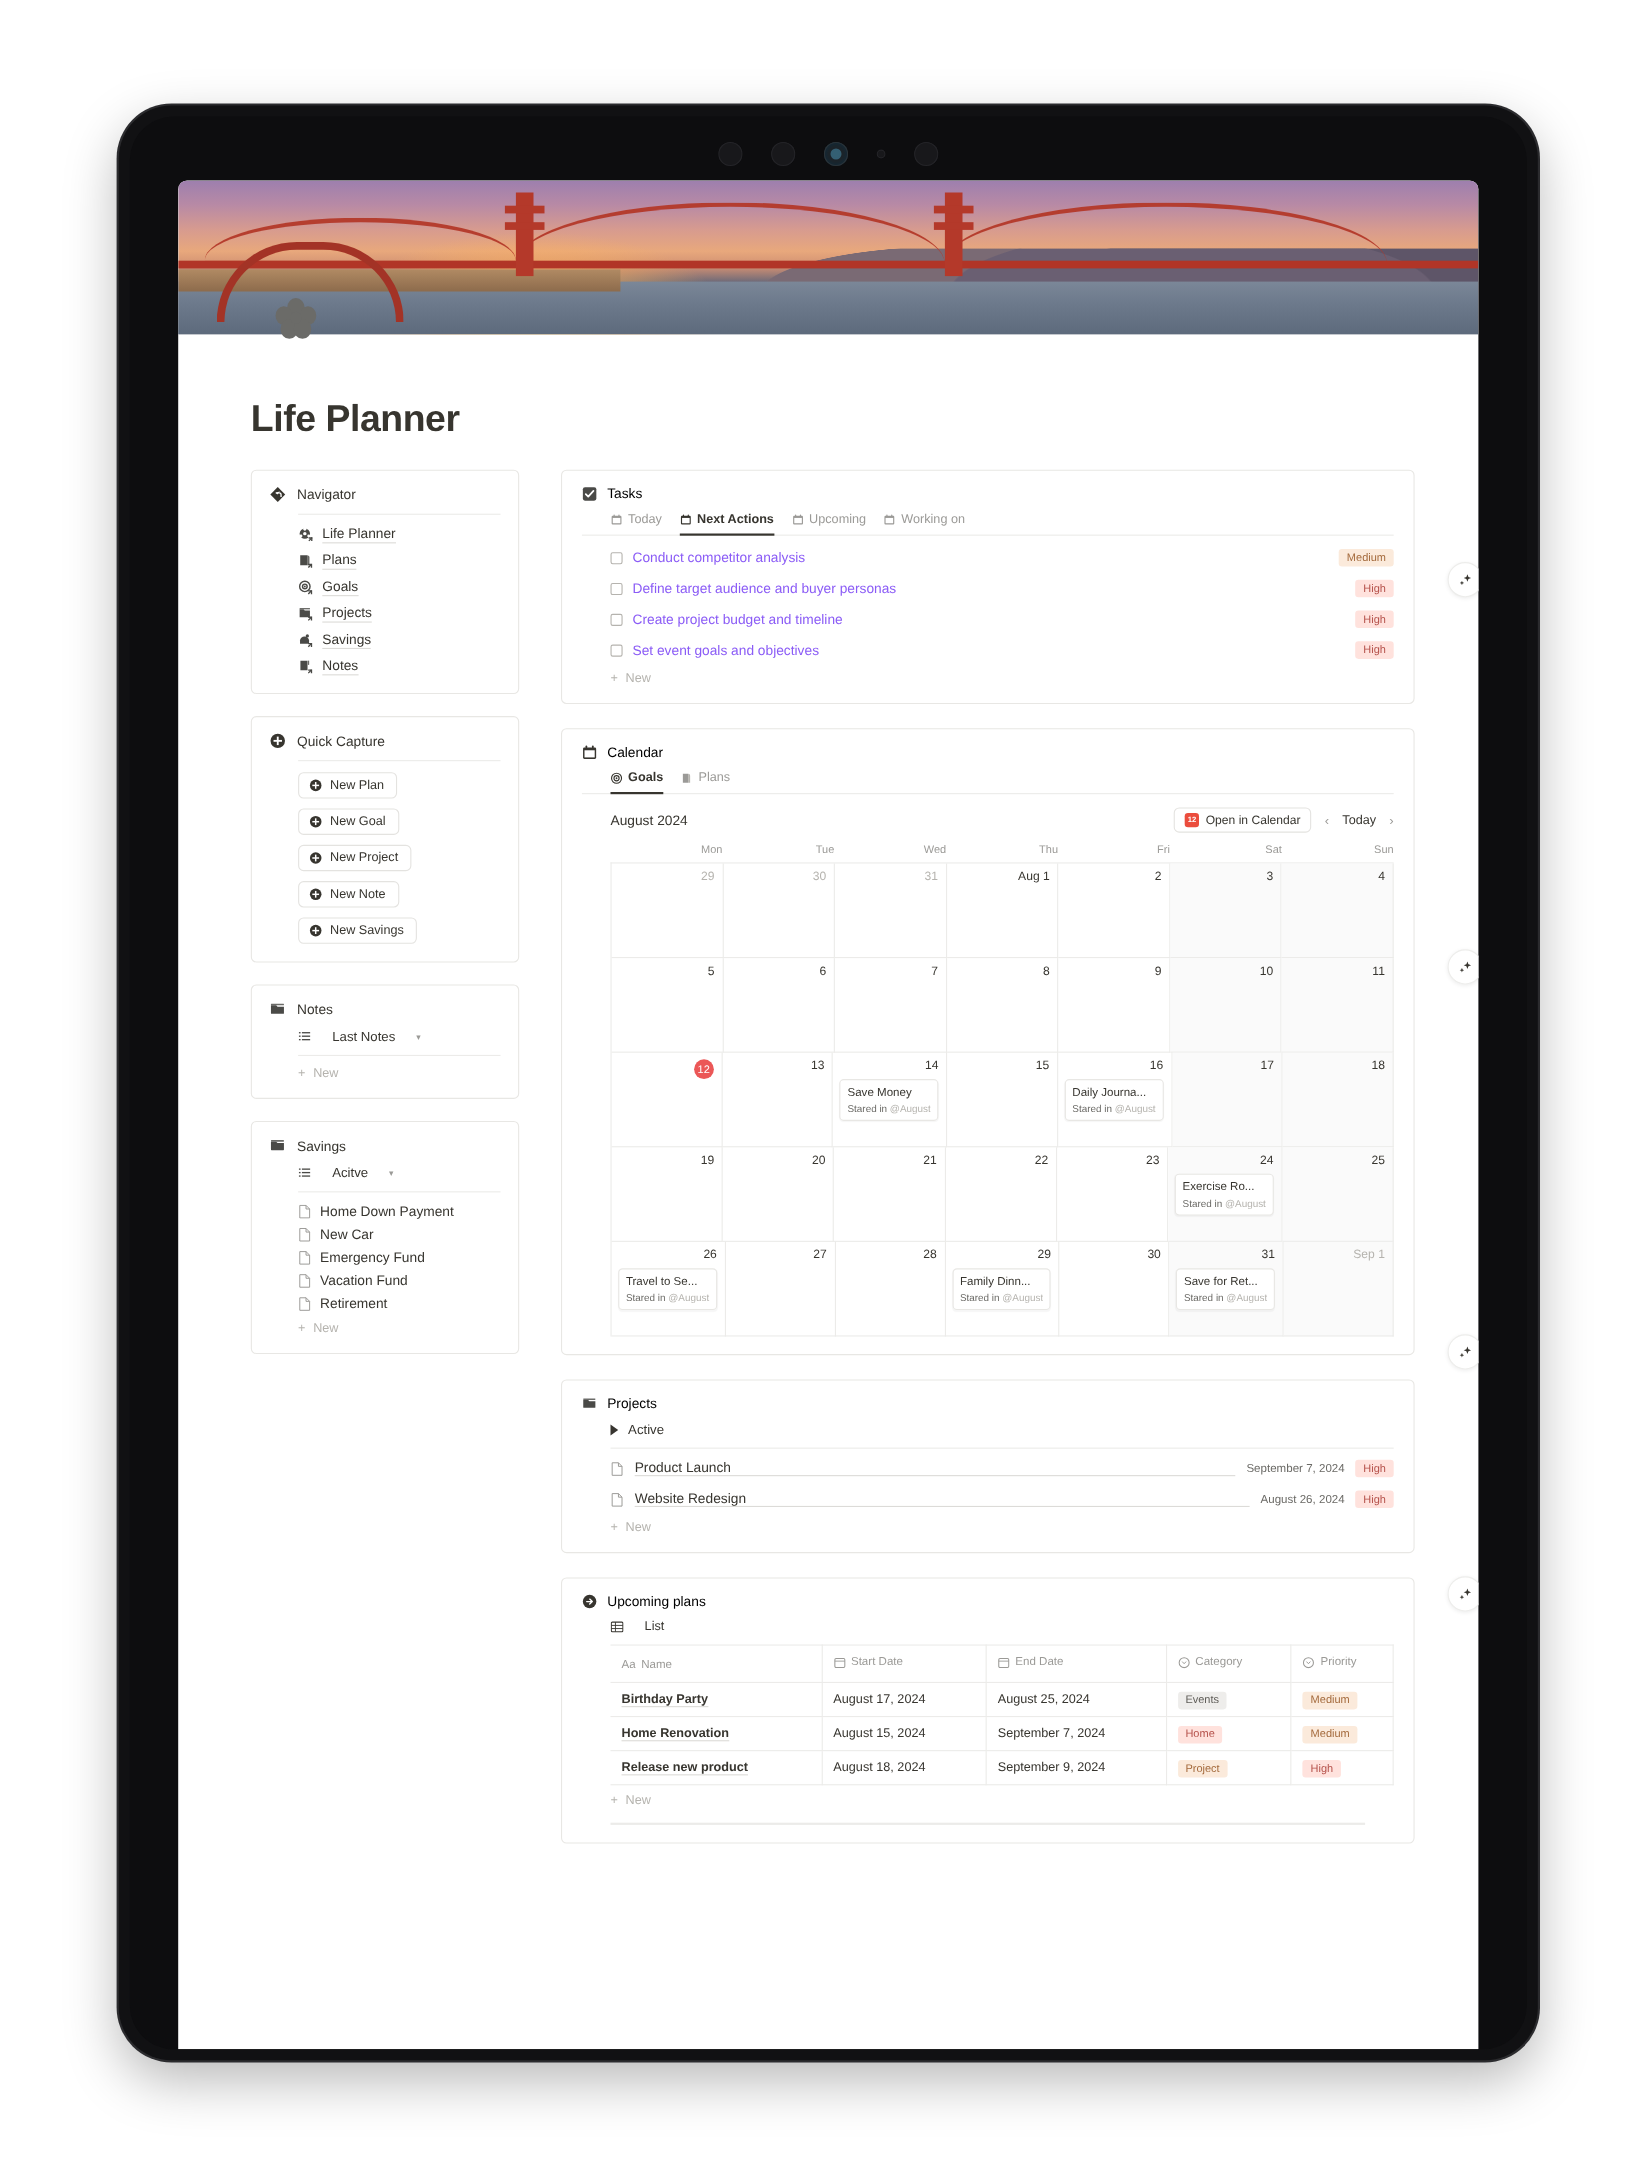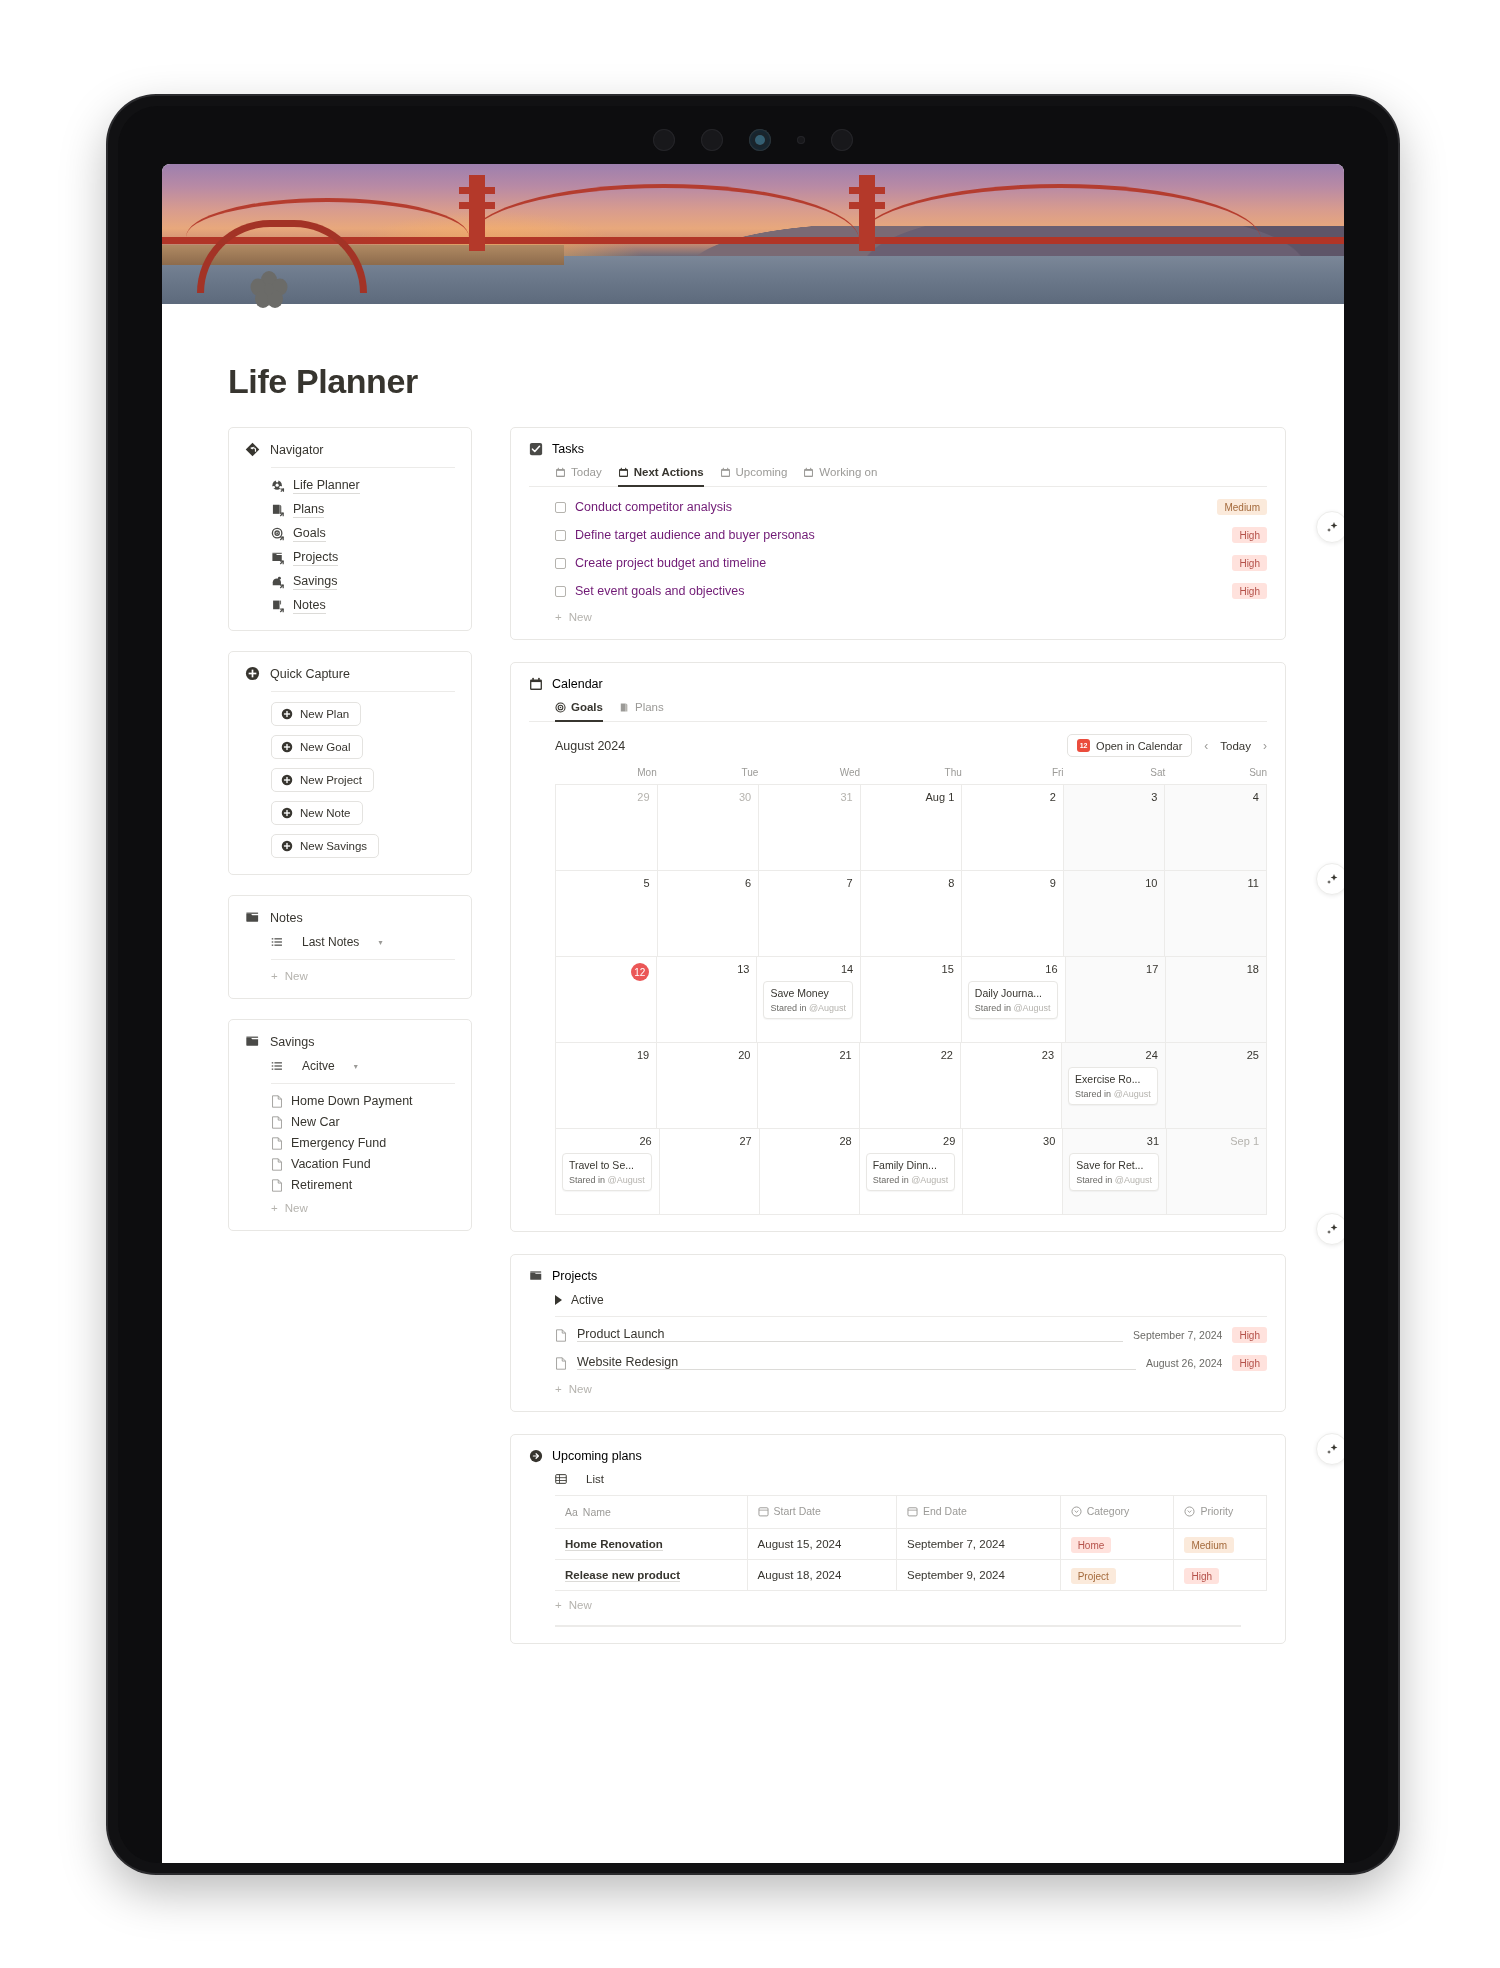--- a/index.html
+++ b/index.html
@@ -152,21 +152,21 @@
   }
   .panel-head { display:flex; align-items:center; gap:9px; margin-bottom: 10px; }
   .panel-title { font-size: 12.5px; color:#000000; }
 
   .tabs { display:flex; align-items:center; gap:16px; padding-left: 26px; border-bottom:1px solid #ecebe9; }
   .tab { display:flex; align-items:center; gap:5px; font-size:11.5px; color:#9b9a97; padding-bottom:7px; cursor:pointer; border-bottom:2px solid transparent; margin-bottom:-1px;}
   .tab.active { color:#37352f; font-weight:600; border-bottom-color:#37352f; }
 
   .task-row { display:flex; align-items:center; padding: 6px 0 6px 26px; }
   .cbox { width:11px; height:11px; border:1.4px solid #b5b3ae; border-radius:2px; margin-right:9px; flex:none; cursor:pointer;}
-  .task-label { font-size: 12.5px; color:#701a75; flex:1; }
+  .task-label { font-size: 12.5px; color:#8b5cf6; flex:1; }
   .pill { font-size:10px; padding: 2.5px 7px; border-radius: 3px; white-space:nowrap; }
   .p-high { background:#ffe2dd; color:#b5514a; }
   .p-medium { background:#fbeadb; color:#a46a3c; }
   .p-events { background:#eeedeb; color:#5e5c57; }
   .p-home { background:#ffe2dd; color:#b5514a; }
   .p-project { background:#fbeadb; color:#a46a3c; }
 
   
   .cal-bar { display:flex; align-items:center; padding: 12px 0 10px 26px; }
   .cal-month { font-size: 12.5px; color:#37352f; flex:1; }
@@ -986,20 +986,27 @@
                                 <path d="M5.4 6.6 8 9.4l2.6-2.8" fill="none" stroke="#9b9a97" stroke-width="1.3"></path>
                               </svg>
                             </span>
                             <span>Priority</span>
                           </span>
                       </th>
                     </tr>
                   </thead>
                   <tbody>
                     <tr>
+                      <td><span>Birthday Party</span></td>
+                      <td>August 17, 2024</td>
+                      <td>August 25, 2024</td>
+                      <td><span class="pill p-events">Events</span></td>
+                      <td><span class="pill p-medium">Medium</span></td>
+                    </tr>
+                    <tr>
                       <td><span>Home Renovation</span></td>
                       <td>August 15, 2024</td>
                       <td>September 7, 2024</td>
                       <td><span class="pill p-home">Home</span></td>
                       <td><span class="pill p-medium">Medium</span></td>
                     </tr>
                     <tr>
                       <td><span>Release new product</span></td>
                       <td>August 18, 2024</td>
                       <td>September 9, 2024</td>

